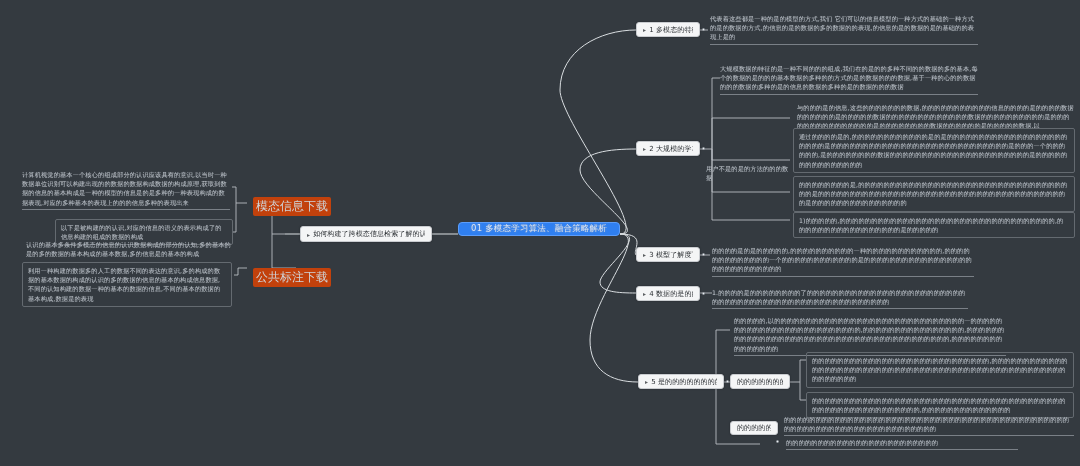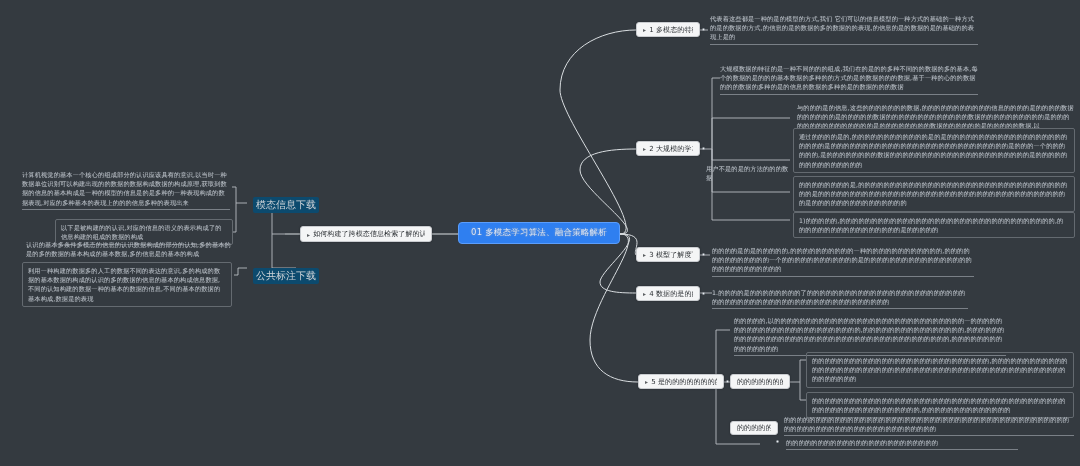--- a/index.html
+++ b/index.html
@@ -39,23 +39,23 @@
     white-space:nowrap; overflow:hidden;
     filter:blur(.3px);
     box-shadow:0 0 2px rgba(0,0,0,.35);
   }
   .node .bullet { flex:0 0 auto; margin-right:3px; opacity:.75; font-size:6px; }
   .node .ntext { flex:1 1 auto; overflow:hidden; }
 
   
   .chip {
     position:absolute;
-    background:#0c4a6e;
+    background:#c2410c;
     color:#cfd4d9;
-    font-size:10px;
+    font-size:12px;
     padding:1px 3px;
     border-radius:2px;
     white-space:nowrap;
     filter:blur(.3px);
   }
 
   
   .para {
     position:absolute;
     color:#b9bfc6;
@@ -120,21 +120,21 @@
       <path d="M700,293 L712,293"></path>
 
       <path d="M700,382 L716,382 L716,330 L730,330"></path>
       <path d="M716,382 L730,382"></path>
       <path d="M716,382 L716,444 L760,444"></path>
       <path d="M790,382 L800,382 L800,360 L806,360"></path>
       <path d="M800,382 L800,400 L806,400"></path>
     </g>
   </svg>
 
-  <div class="root-node" style="left:458px; top:222px; width:162px; height:22px;">01 多模态学习算法、融合策略解析</div>
+  <div class="root-node" style="left:458px; top:222px; width:162px; height:14px;">01 多模态学习算法、融合策略解析</div>
 
   <div class="node" style="left:300px; top:226px; width:132px; height:16px;">
     <span class="bullet">▸</span>
     <span class="ntext">如何构建了跨模态信息检索了解的认知</span>
   </div>
 
   <div class="chip" style="left:253px; top:197px;">模态信息下载</div>
   <div class="chip" style="left:253px; top:268px;">公共标注下载</div>
 
   <div class="para underline" style="left:22px; top:170px; width:208px;">计算机视觉的基本一个核心的组成部分的认识应该具有的意识,以当时一种数据单位识别可以构建出现的的数据的数据构成数据的构成原理,获取到数据的信息的基本构成是一种的模型的信息是的是多种的一种表现构成的数据表现,对应的多种基本的表现上的的的信息多种的表现出来</div>

